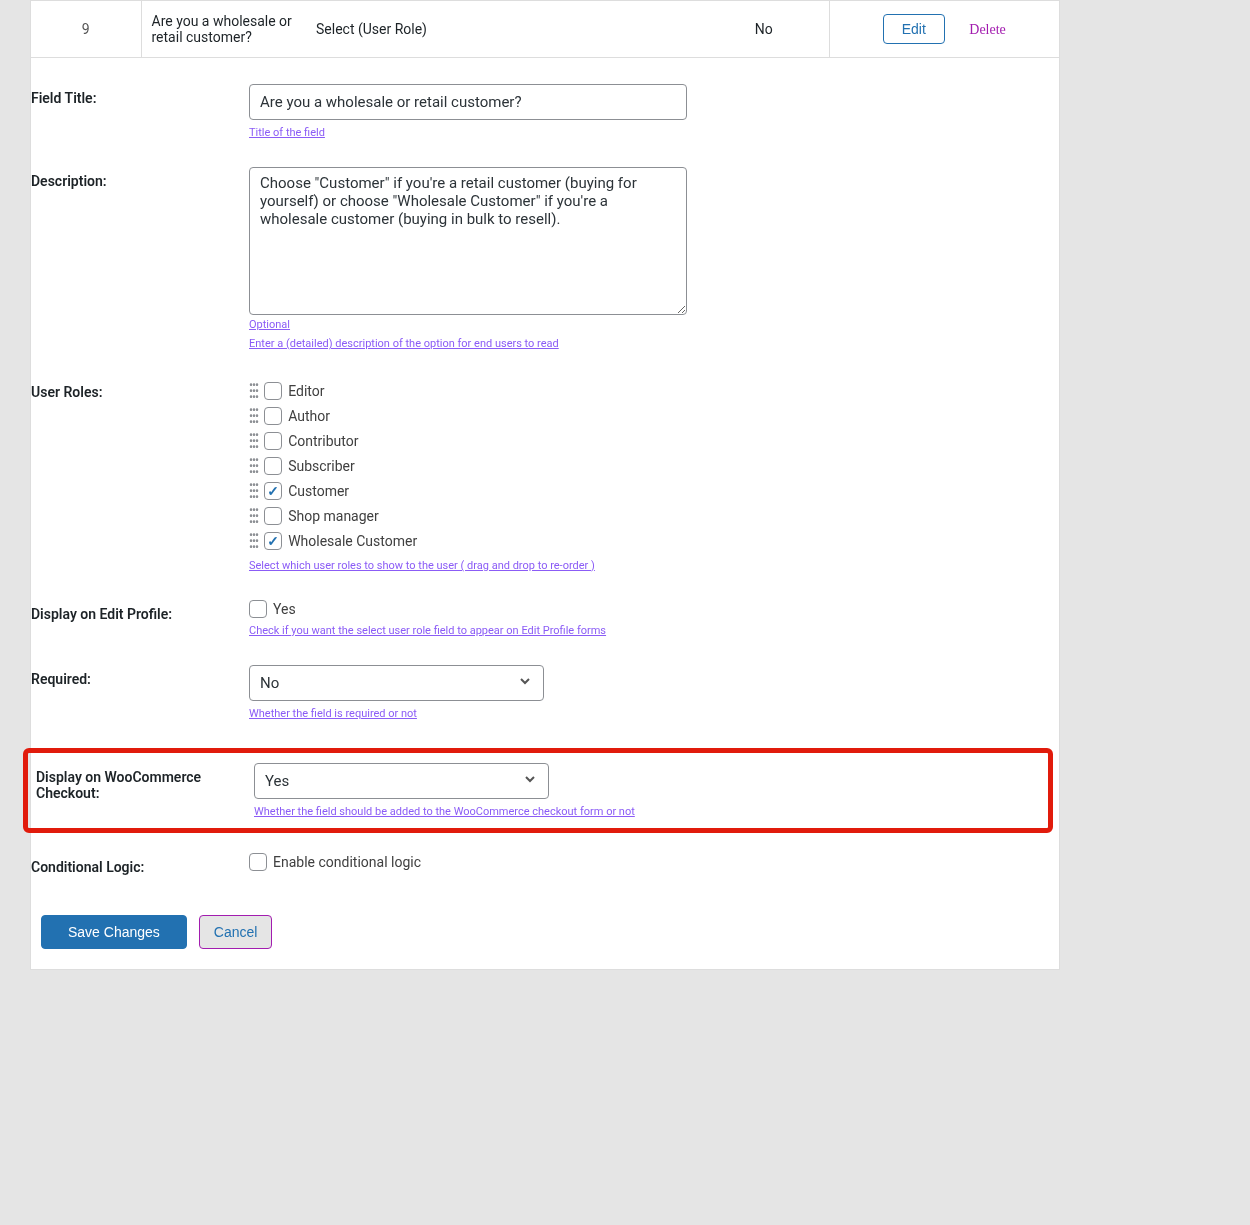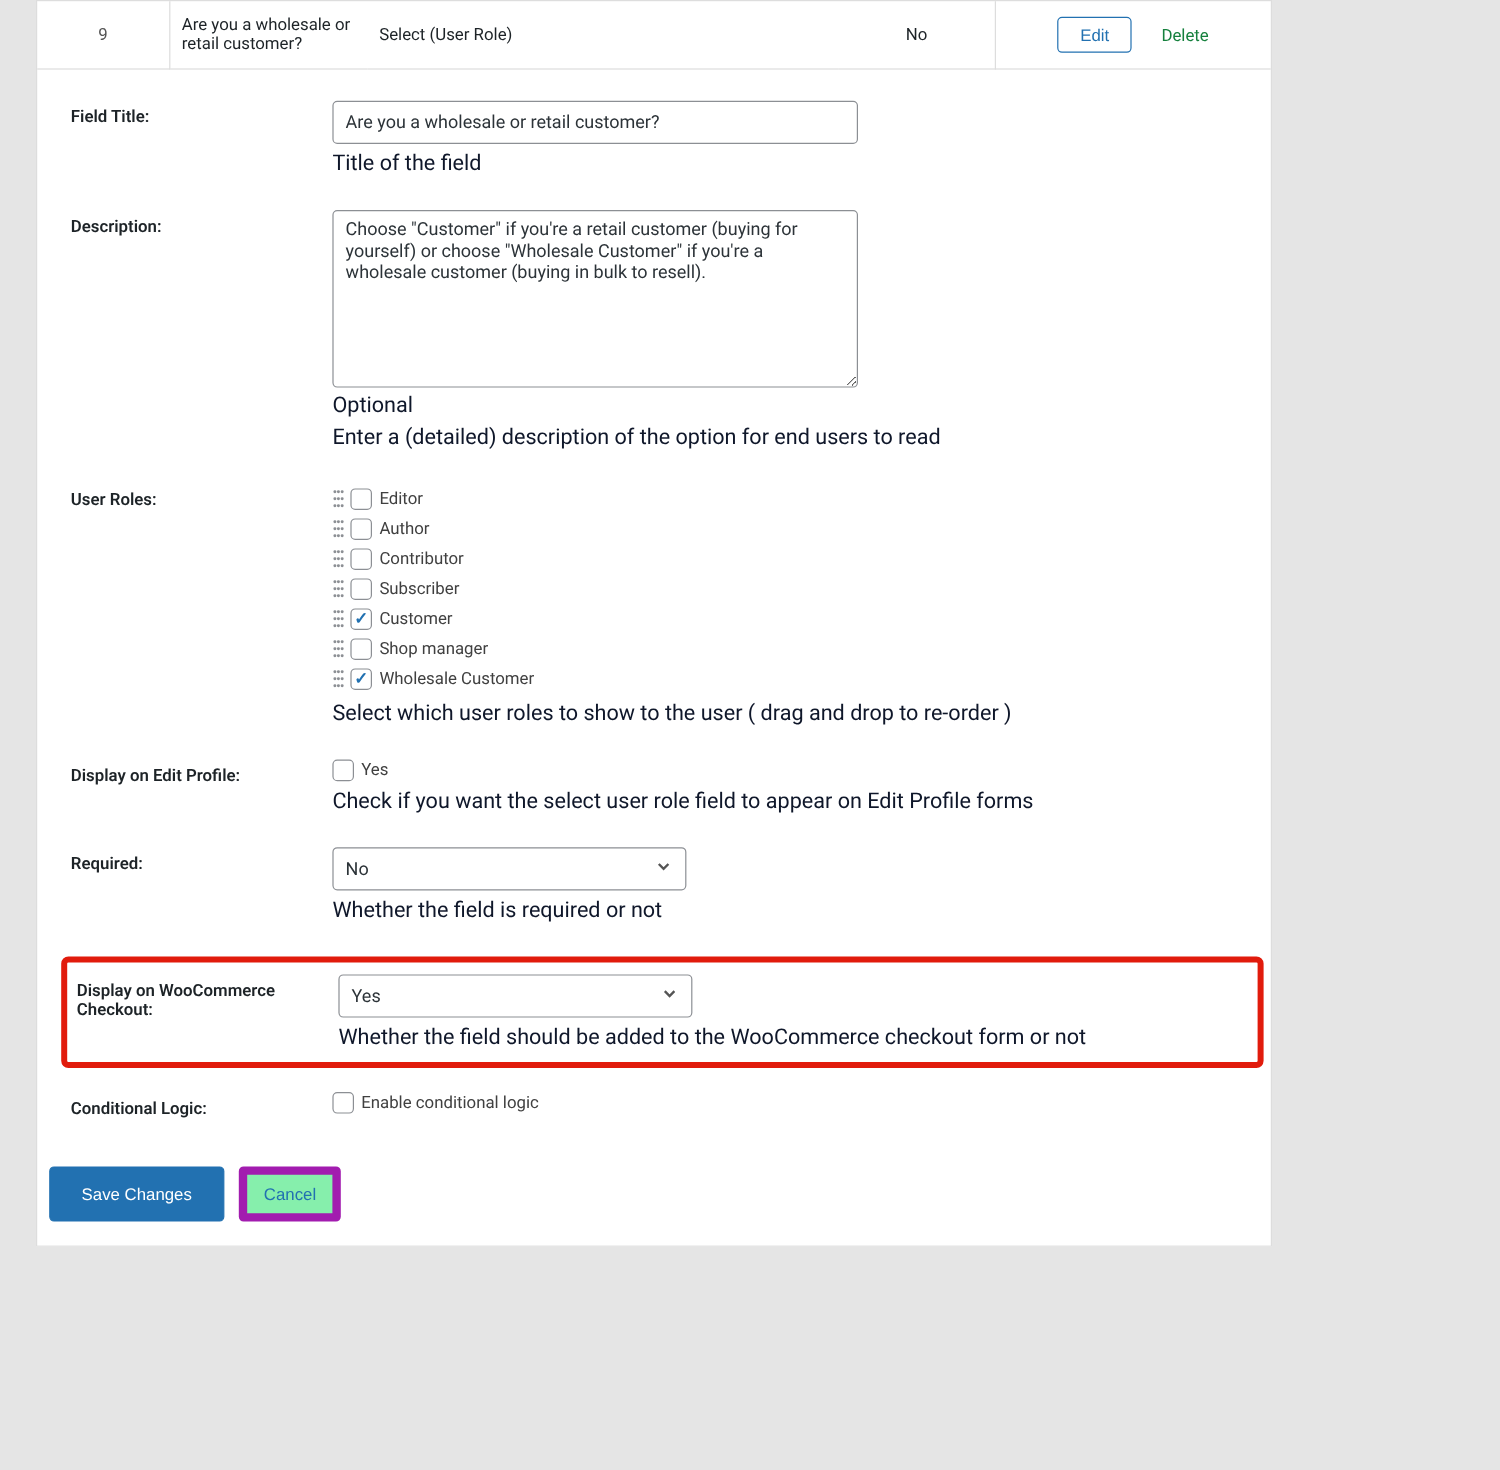--- a/index.html
+++ b/index.html
@@ -42,25 +42,26 @@
     border: 1px solid #2271b1;
     color: #2271b1;
     background: #fff;
     border-radius: 4px;
     padding: 6px 18px;
     font-size: 14px;
     cursor: pointer;
     margin-right: 21px;
   }
   .delete-link {
-    color: #15803d;
+    color: #a21caf;
     text-decoration: none;
     cursor: pointer;
-  }
-  .form-body { padding: 10px 10px 20px 28px; }
+    font-family: Liberation Serif, serif;
+  }
+  .form-body { padding: 10px 10px 20px 0; }
   .form-row { display: flex; align-items: flex-start; margin: 16px 0 28px 0; }
   .form-label { width: 218px; flex: 0 0 218px; font-weight: 600; color: #1d2327; padding-top: 6px; }
   .form-control { flex: 1; }
   input[type="text"].txt, textarea.txt {
     border: 1px solid #8c8f94;
     border-radius: 4px;
     padding: 6px 10px;
     font-size: 15px;
     color: #2c3338;
     background: #fff;
@@ -76,21 +77,21 @@
     font-size: 15px;
     color: #2c3338;
     background: #fff;
     display: flex;
     align-items: center;
     justify-content: space-between;
     cursor: pointer;
   }
   .select2 .sel-icons { color: #555; display: flex; align-items: center; gap: 6px; font-size: 13px; }
   .desc-ta { width: 438px; height: 148px; resize: both; }
-  .help { color: #0f172a; font-size: 18px; margin-top: 6px; }
+  .help { color: #8b5cf6; font-size: 11px; margin-top: 6px; text-decoration: underline; }
   .role-item { display: flex; align-items: center; gap: 6px; height: 25px; }
   .grip { color: #8c8f94; font-size: 12px; cursor: move; letter-spacing: -1px; line-height: 6px; }
   .chk {
     width: 18px; height: 18px; border: 1px solid #8c8f94; border-radius: 4px;
     display: inline-flex; align-items: center; justify-content: center;
     background: #fff; cursor: pointer;
   }
   .chk.checked::before {
     content: "✓"; color: #2271b1; font-weight: bold; font-size: 14px;
   }
@@ -107,21 +108,21 @@
     padding: 6px 4px 6px 8px;
     margin-left: -8px;
     margin-right: -4px;
     margin-top: 10px;
   }
   .btn-primary {
     background: #2271b1; color: #fff; border: 1px solid #2271b1;
     border-radius: 4px; padding: 8px 26px; font-size: 14px; cursor: pointer;
   }
   .btn-secondary {
-    background: #86efac; color: #2271b1; border: 7px solid #a21caf;
+    background: #e5e5e5; color: #2271b1; border: 1px solid #a21caf;
     border-radius: 4px; padding: 8px 14px; font-size: 14px; cursor: pointer;
   }
   .actions-row { padding: 10px 10px 20px 10px; display: flex; gap: 12px; }
 </style>
 </head>
 <body>
 
 <div class="page">
   <div class="inner">
     <div class="panel">

